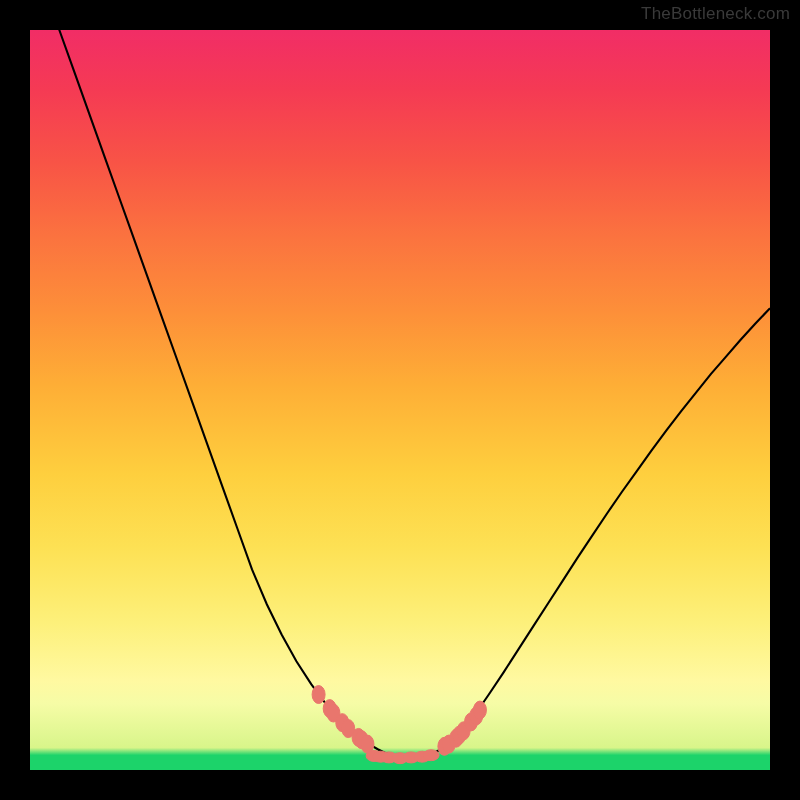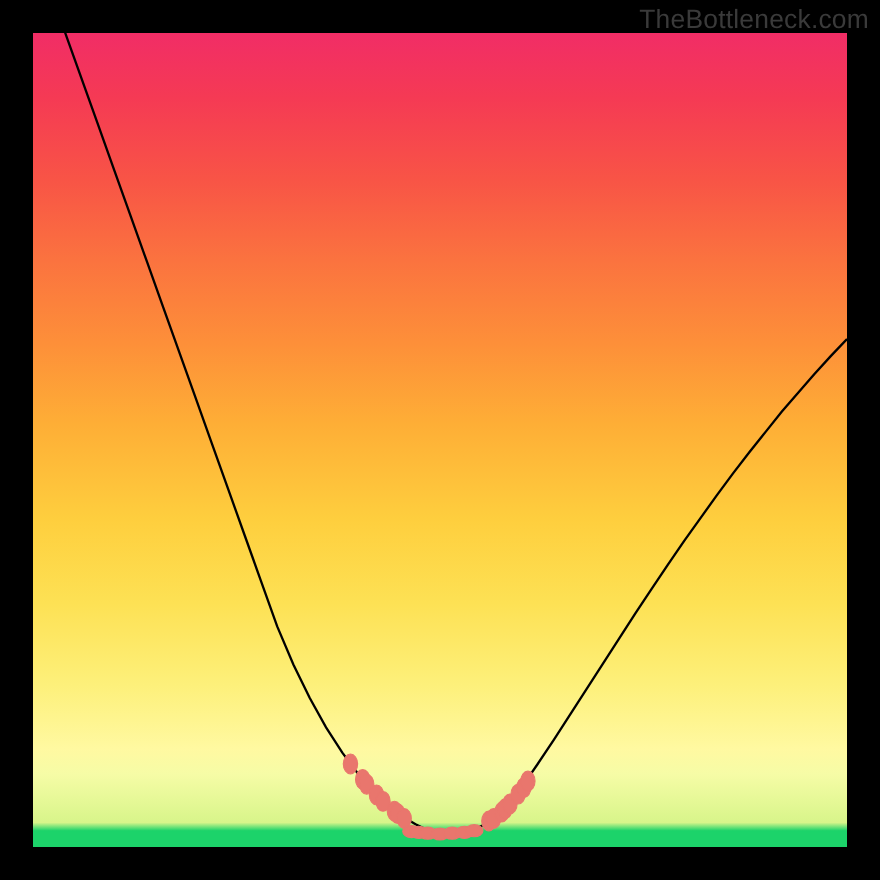--- a/index.html
+++ b/index.html
@@ -45,21 +45,21 @@
     position: absolute;
     left: 0; top: 0;
     width: 740px;
     height: 740px;
   }
   .watermark {
     position: absolute;
     top: 4px;
     right: 10px;
     color: #3a3a3a;
-    font-size: 24px;
+    font-size: 17px;
     font-weight: 500;
     letter-spacing: 0.2px;
   }
 </style>
 </head>
 <body>
 
 <div class="frame">
   <div class="plot">
     <svg viewBox="0 0 740 740" preserveAspectRatio="none">

